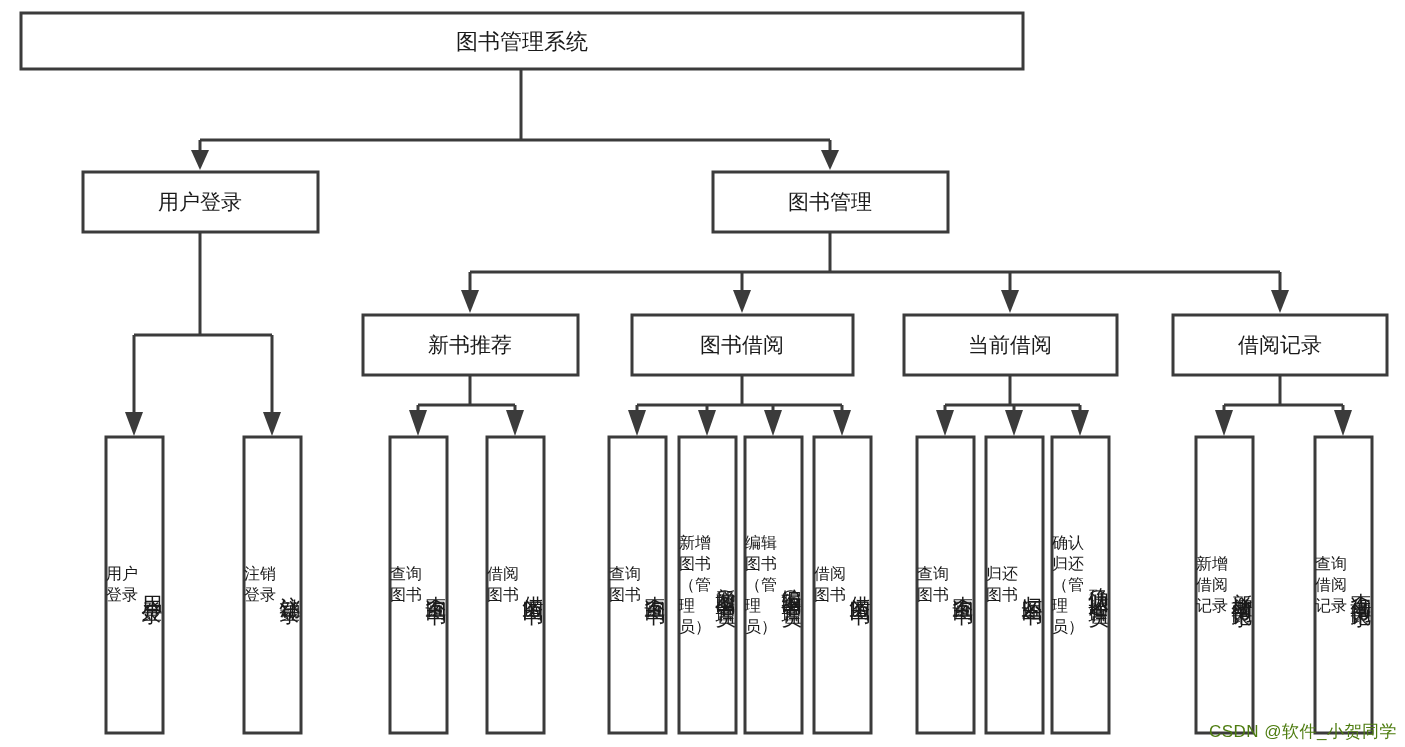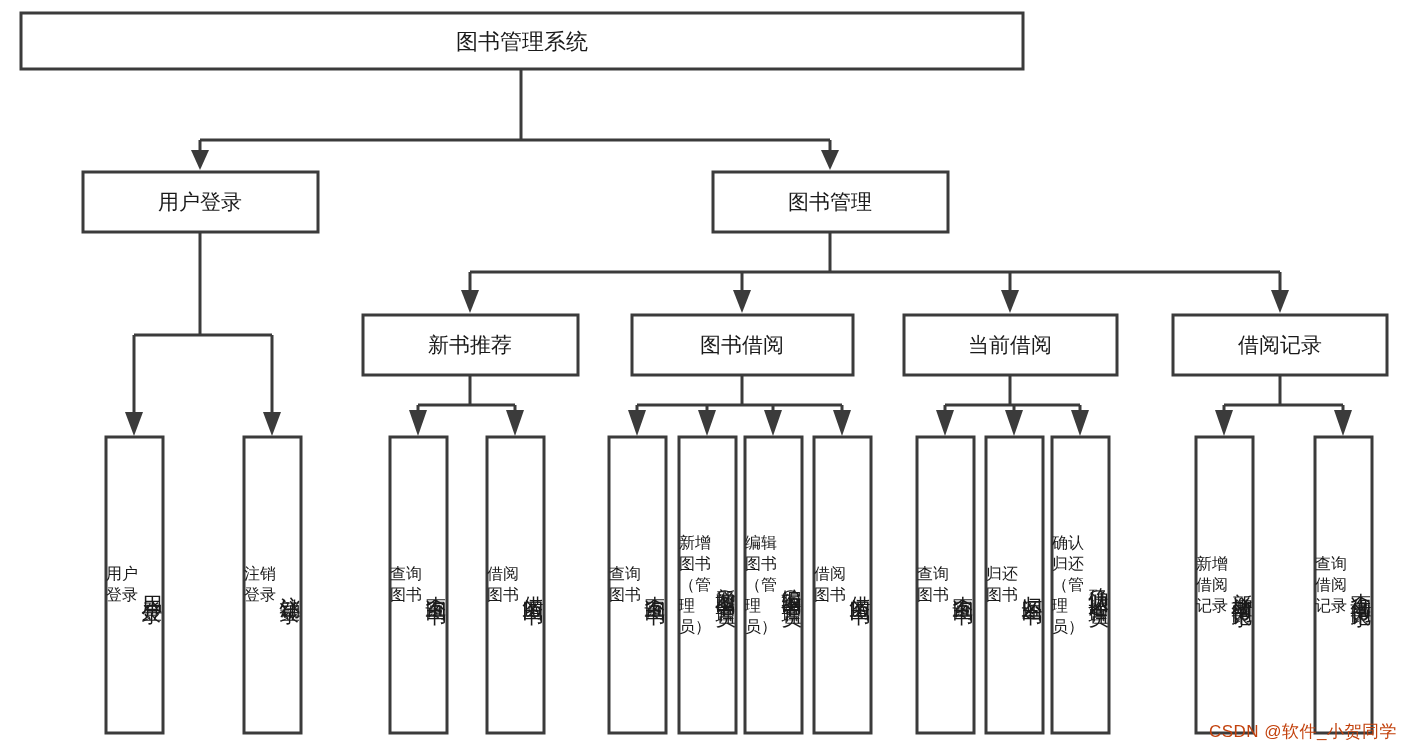--- a/index.html
+++ b/index.html
@@ -6,21 +6,21 @@
   body{width:1405px;height:747px;overflow:hidden;
        font-family:"Liberation Sans","DejaVu Sans",sans-serif;}
   #diagram-root{position:relative;width:1405px;height:747px;background:#fff;}
   svg#tree{position:absolute;left:0;top:0;width:1405px;height:747px;}
   .node-box{fill:#ffffff;stroke:#3b3b3b;stroke-width:3;}
   .conn{fill:none;stroke:#3b3b3b;stroke-width:3;stroke-linecap:butt;}
   .arrow-head{fill:#3b3b3b;stroke:none;}
   .node-label{fill:#1a1a1a;font-family:"Liberation Sans","DejaVu Sans",sans-serif;
               font-size:21px;text-anchor:middle;dominant-baseline:middle;}
   .node-label.big{font-size:22px;}
-  .watermark{position:absolute;right:8px;bottom:4px;color:#c2410c;
+  .watermark{position:absolute;right:8px;bottom:4px;color:#4d7c0f;
              font-size:17px;font-family:"Liberation Sans","DejaVu Sans",sans-serif;
              letter-spacing:.5px;white-space:nowrap;user-select:none;}
 </style>
 </head>
 <body>
 
 <div id="diagram-root">
 
   <svg id="tree" viewBox="0 0 1405 747">
 

